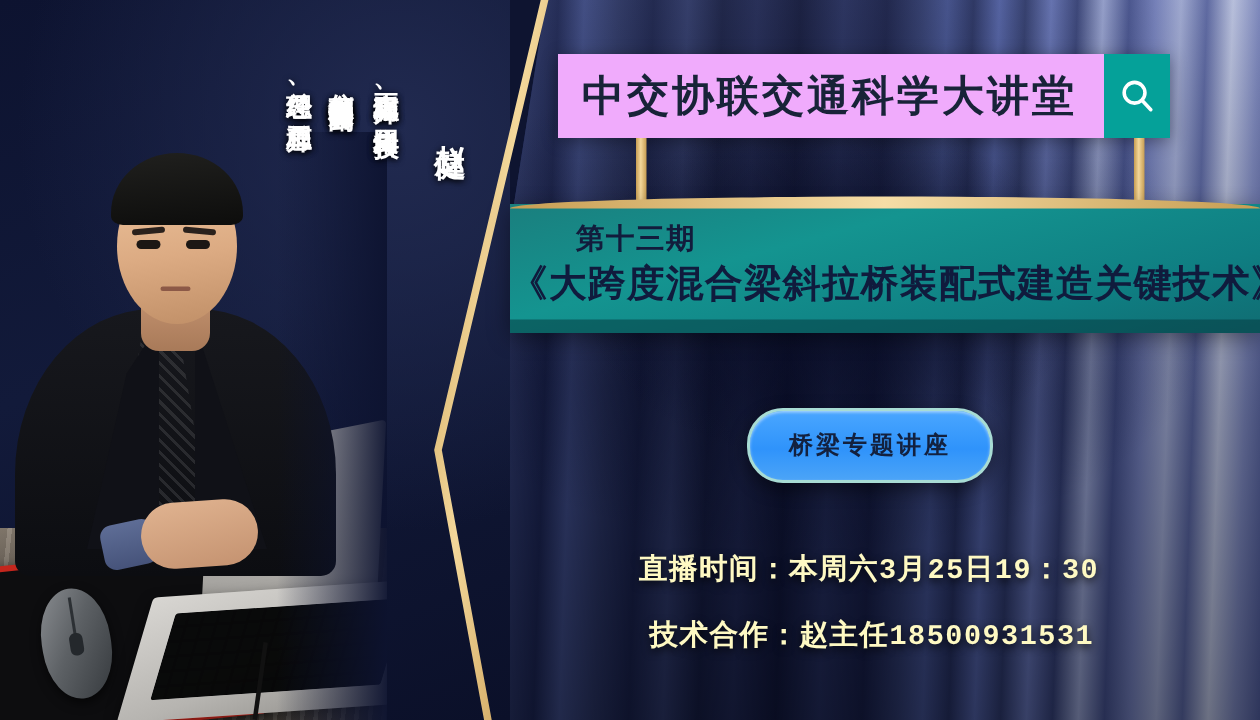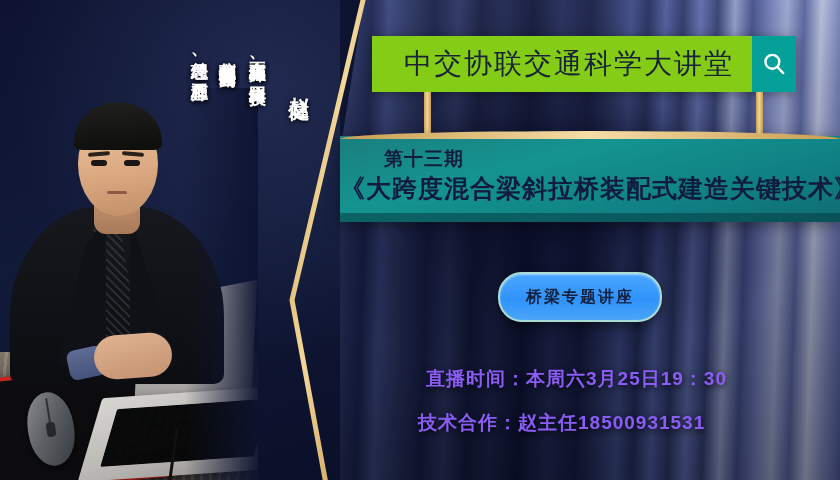--- a/index.html
+++ b/index.html
@@ -100,22 +100,22 @@
     background:
       linear-gradient(97deg,rgba(255,255,255,.10) 0 1px,transparent 1px 17px),
       linear-gradient(183deg,rgba(255,255,255,.06) 0%,rgba(0,0,0,.25) 55%,rgba(0,0,0,.42) 100%),
       radial-gradient(70% 50% at 46% 42%,rgba(10,14,40,.55) 0%,rgba(10,14,40,0) 70%);}
   .bg-dark{position:absolute;left:388px;top:86px;width:330px;height:270px;
     background:radial-gradient(70% 60% at 50% 40%,rgba(8,12,38,.80) 0%,rgba(8,12,38,0) 72%);}
 
   
   .banner{position:absolute;left:372px;top:36px;height:56px;display:flex;align-items:stretch;
     box-shadow:0 2px 10px rgba(0,0,0,.35);}
-  .banner-text{background:#84cc16;display:flex;align-items:center;padding:0 18px 0 32px;
-    color:#182338;font-size:28px;font-weight:400;letter-spacing:2px;white-space:nowrap;}
+  .banner-text{background:#f0abfc;display:flex;align-items:center;padding:0 18px 0 16px;
+    color:#182338;font-size:28px;font-weight:700;letter-spacing:2px;white-space:nowrap;}
   .banner-icon{width:44px;background:#05a199;display:flex;align-items:center;justify-content:center;}
 
   
   .connector{position:absolute;width:7px;background:linear-gradient(90deg,#c79d52,#f3d79a 45%,#c79d52);}
   .c1{left:424px;top:92px;height:46px;}
   .c2{left:756px;top:92px;height:46px;}
 
   
   .titleblock{position:absolute;left:340px;top:136px;width:500px;height:86px;
     background:linear-gradient(165deg,#1a7f7e 0%,#149490 35%,#0f7e82 75%,#106c72 100%);
@@ -130,24 +130,24 @@
 
   
   .pill{position:absolute;left:498px;top:272px;width:160px;height:46px;border-radius:24px;
     background:linear-gradient(180deg,#4aa6ff 0%,#2f93fb 55%,#4ba4f7 100%);
     border:2px solid #a8dcd4;
     box-shadow:0 4px 12px rgba(0,0,0,.45),inset 0 1px 2px rgba(255,255,255,.5);
     display:flex;align-items:center;justify-content:center;
     color:#13213f;font-size:16px;font-weight:bold;letter-spacing:2px;}
 
   
-  .info{position:absolute;color:#8b5cf6;font-size:19px;font-weight:bold;letter-spacing:1px;
-    text-shadow:0 2px 6px rgba(0,0,0,.8);white-space:nowrap;}
+  .info{position:absolute;color:#fef9c3;font-size:19px;font-weight:bold;letter-spacing:1px;
+    text-shadow:0 2px 6px rgba(0,0,0,.8);white-space:nowrap;font-family:Liberation Mono, monospace;}
   .info1{left:426px;top:366px;}
-  .info2{left:418px;top:410px;}
+  .info2{left:433px;top:410px;}
 </style>
 </head>
 <body>
 
 <div id="poster">
 
   <div class="right-panel">
     <div class="bg-glass"></div>
     <div class="bg-dark"></div>
   </div>

